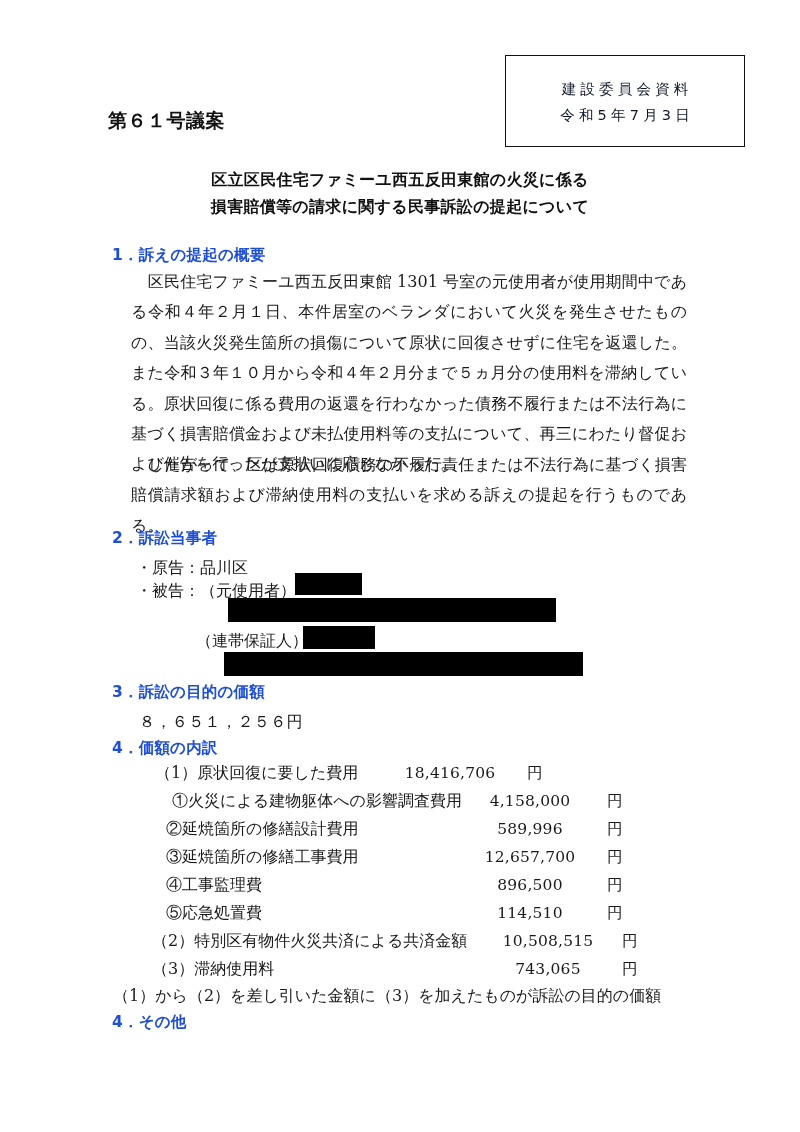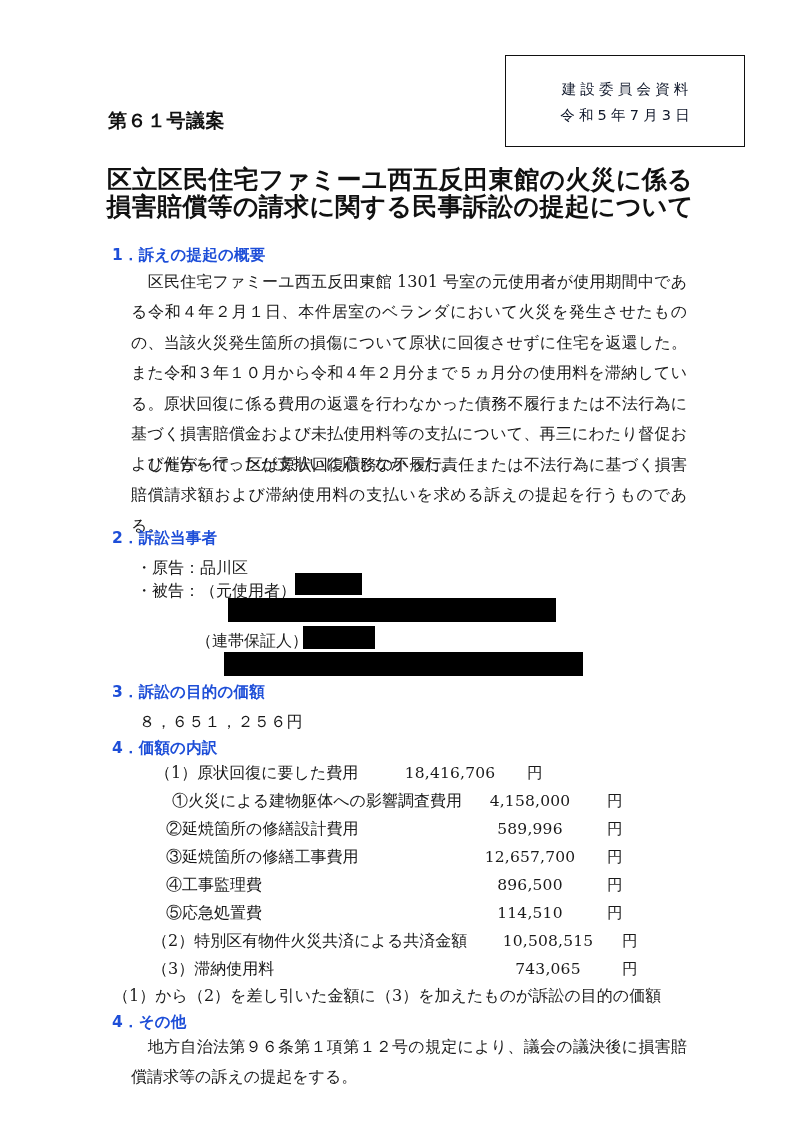--- a/index.html
+++ b/index.html
@@ -61,21 +61,21 @@
   
   .doc-title {
     position: absolute;
     left: 0;
     top: 166px;
     width: 800px;
     text-align: center;
   }
   .doc-title .tl {
     font-family: "DejaVu Sans", "Liberation Sans", sans-serif;
-    font-size: 25px;
+    font-size: 16px;
     font-weight: 700;
     line-height: 27px;
     letter-spacing: 0.3px;
     color: #111;
     white-space: nowrap;
   }
 
   
   .sec-head {
     position: absolute;
@@ -219,17 +219,14 @@
   <div class="amt-yen" style="left:622px; top:928px;">円</div>
 
   <div class="amount-row" style="left:152px; top:956px;">（3）滞納使用料</div>
   <div class="amt-val" style="left:478px; top:956px; width:140px;">743,065</div>
   <div class="amt-yen" style="left:622px; top:956px;">円</div>
 
   <div class="body-line" style="left:113px; top:983px;">（1）から（2）を差し引いた金額に（3）を加えたものが訴訟の目的の価額</div>
 
   <div class="sec-head" style="left:112px; top:1012px;">4．その他</div>
 
-  <div class="para" style="left:131px; top:1032px; width:556px;">
-    <span class="ind">地方自治法第９６条第１項第１２号の規定により、議会の議決後に損害賠償請求等の訴えの提起をする。</span>
-  </div>
 
 </div>
 
 </body></html>

